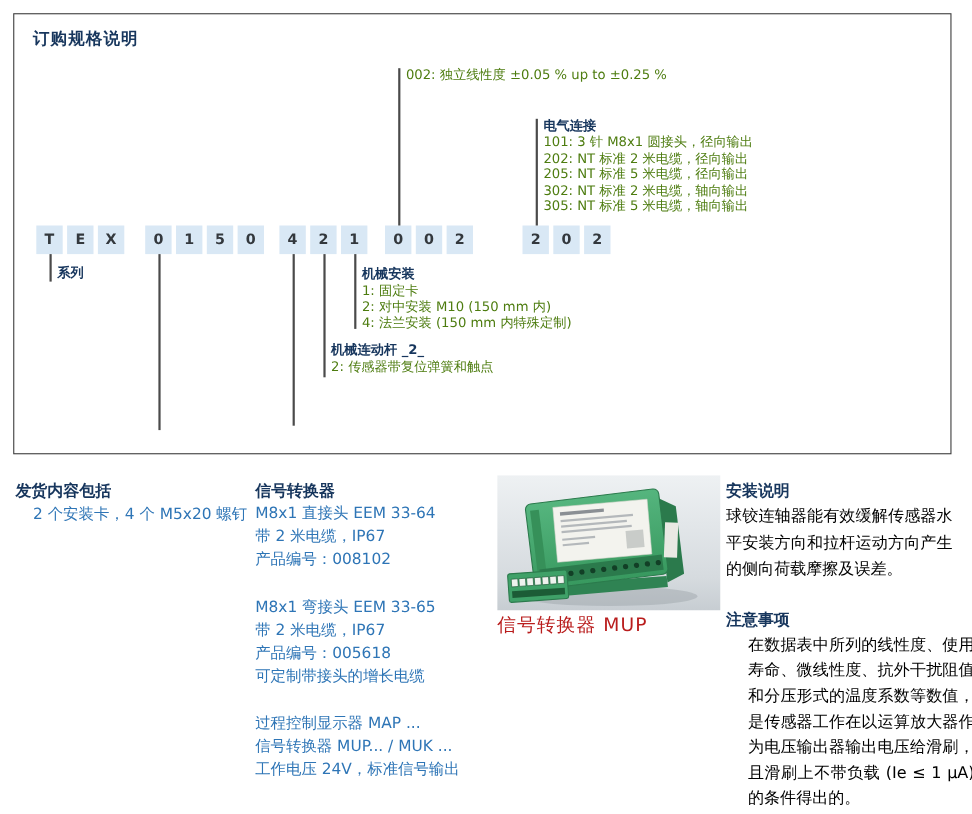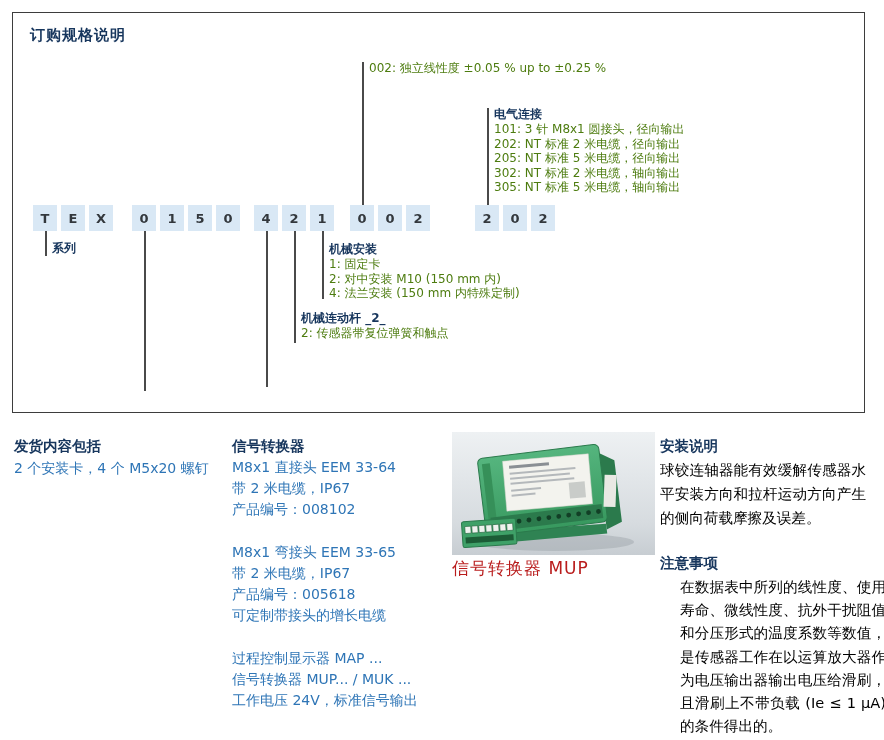--- a/index.html
+++ b/index.html
@@ -95,21 +95,21 @@
     <div class="opt">1: 固定卡</div>
     <div class="opt">2: 对中安装 M10 (150 mm 内)</div>
     <div class="opt">4: 法兰安装 (150 mm 内特殊定制)</div>
   </div>
   <div class="lbl" style="left:301px; top:311px">
     <div class="hd">机械连动杆 _2_</div>
     <div class="opt">2: 传感器带复位弹簧和触点</div>
   </div>
 
   <div class="col-hd" style="left:14px; top:437px">发货内容包括</div>
-  <div class="blue-line" style="left:14px; top:458px">2 个安装卡，4 个 M5x20 螺钉</div>
+  <div class="blue-line" style="left:30px; top:458px">2 个安装卡，4 个 M5x20 螺钉</div>
 
   <div class="col-hd" style="left:232px; top:437px">信号转换器</div>
   <div class="blue-line" style="left:232px; top:457px">M8x1 直接头 EEM 33-64</div>
   <div class="blue-line" style="left:232px; top:478px">带 2 米电缆，IP67</div>
   <div class="blue-line" style="left:232px; top:499px">产品编号：008102</div>
   <div class="blue-line" style="left:232px; top:542px">M8x1 弯接头 EEM 33-65</div>
   <div class="blue-line" style="left:232px; top:563px">带 2 米电缆，IP67</div>
   <div class="blue-line" style="left:232px; top:584px">产品编号：005618</div>
   <div class="blue-line" style="left:232px; top:605px">可定制带接头的增长电缆</div>
   <div class="blue-line" style="left:232px; top:648px">过程控制显示器 MAP ...</div>

